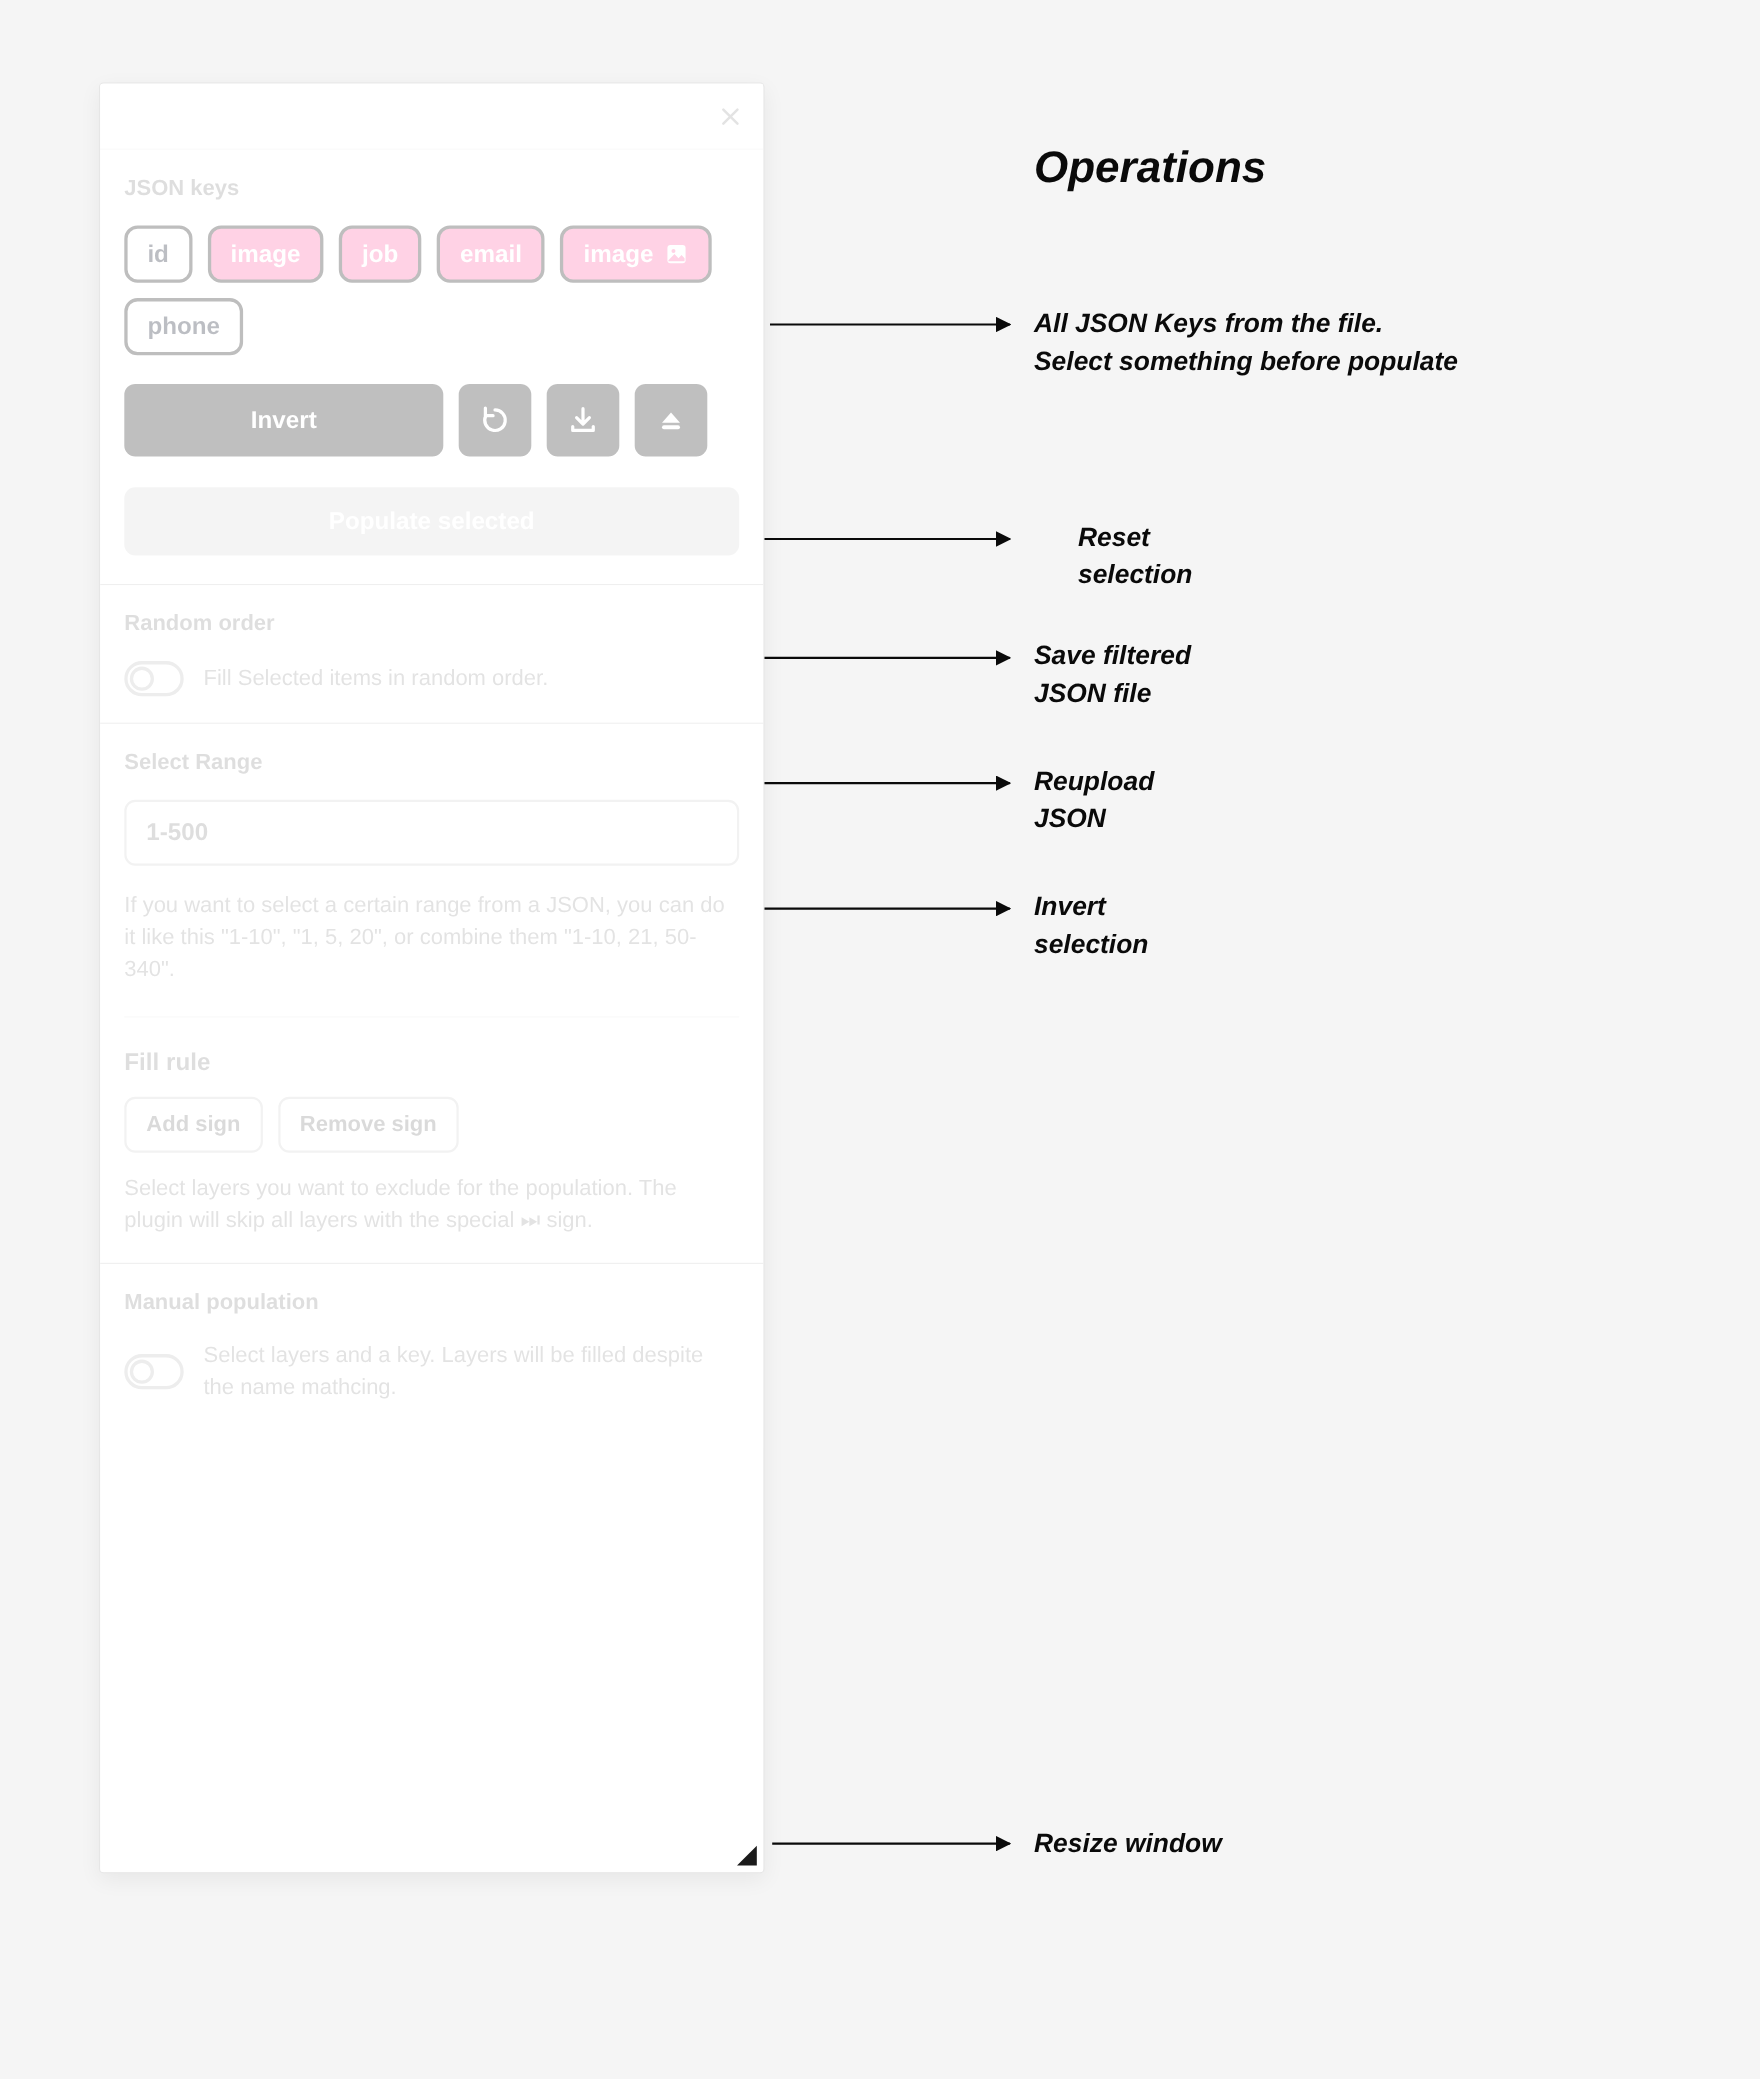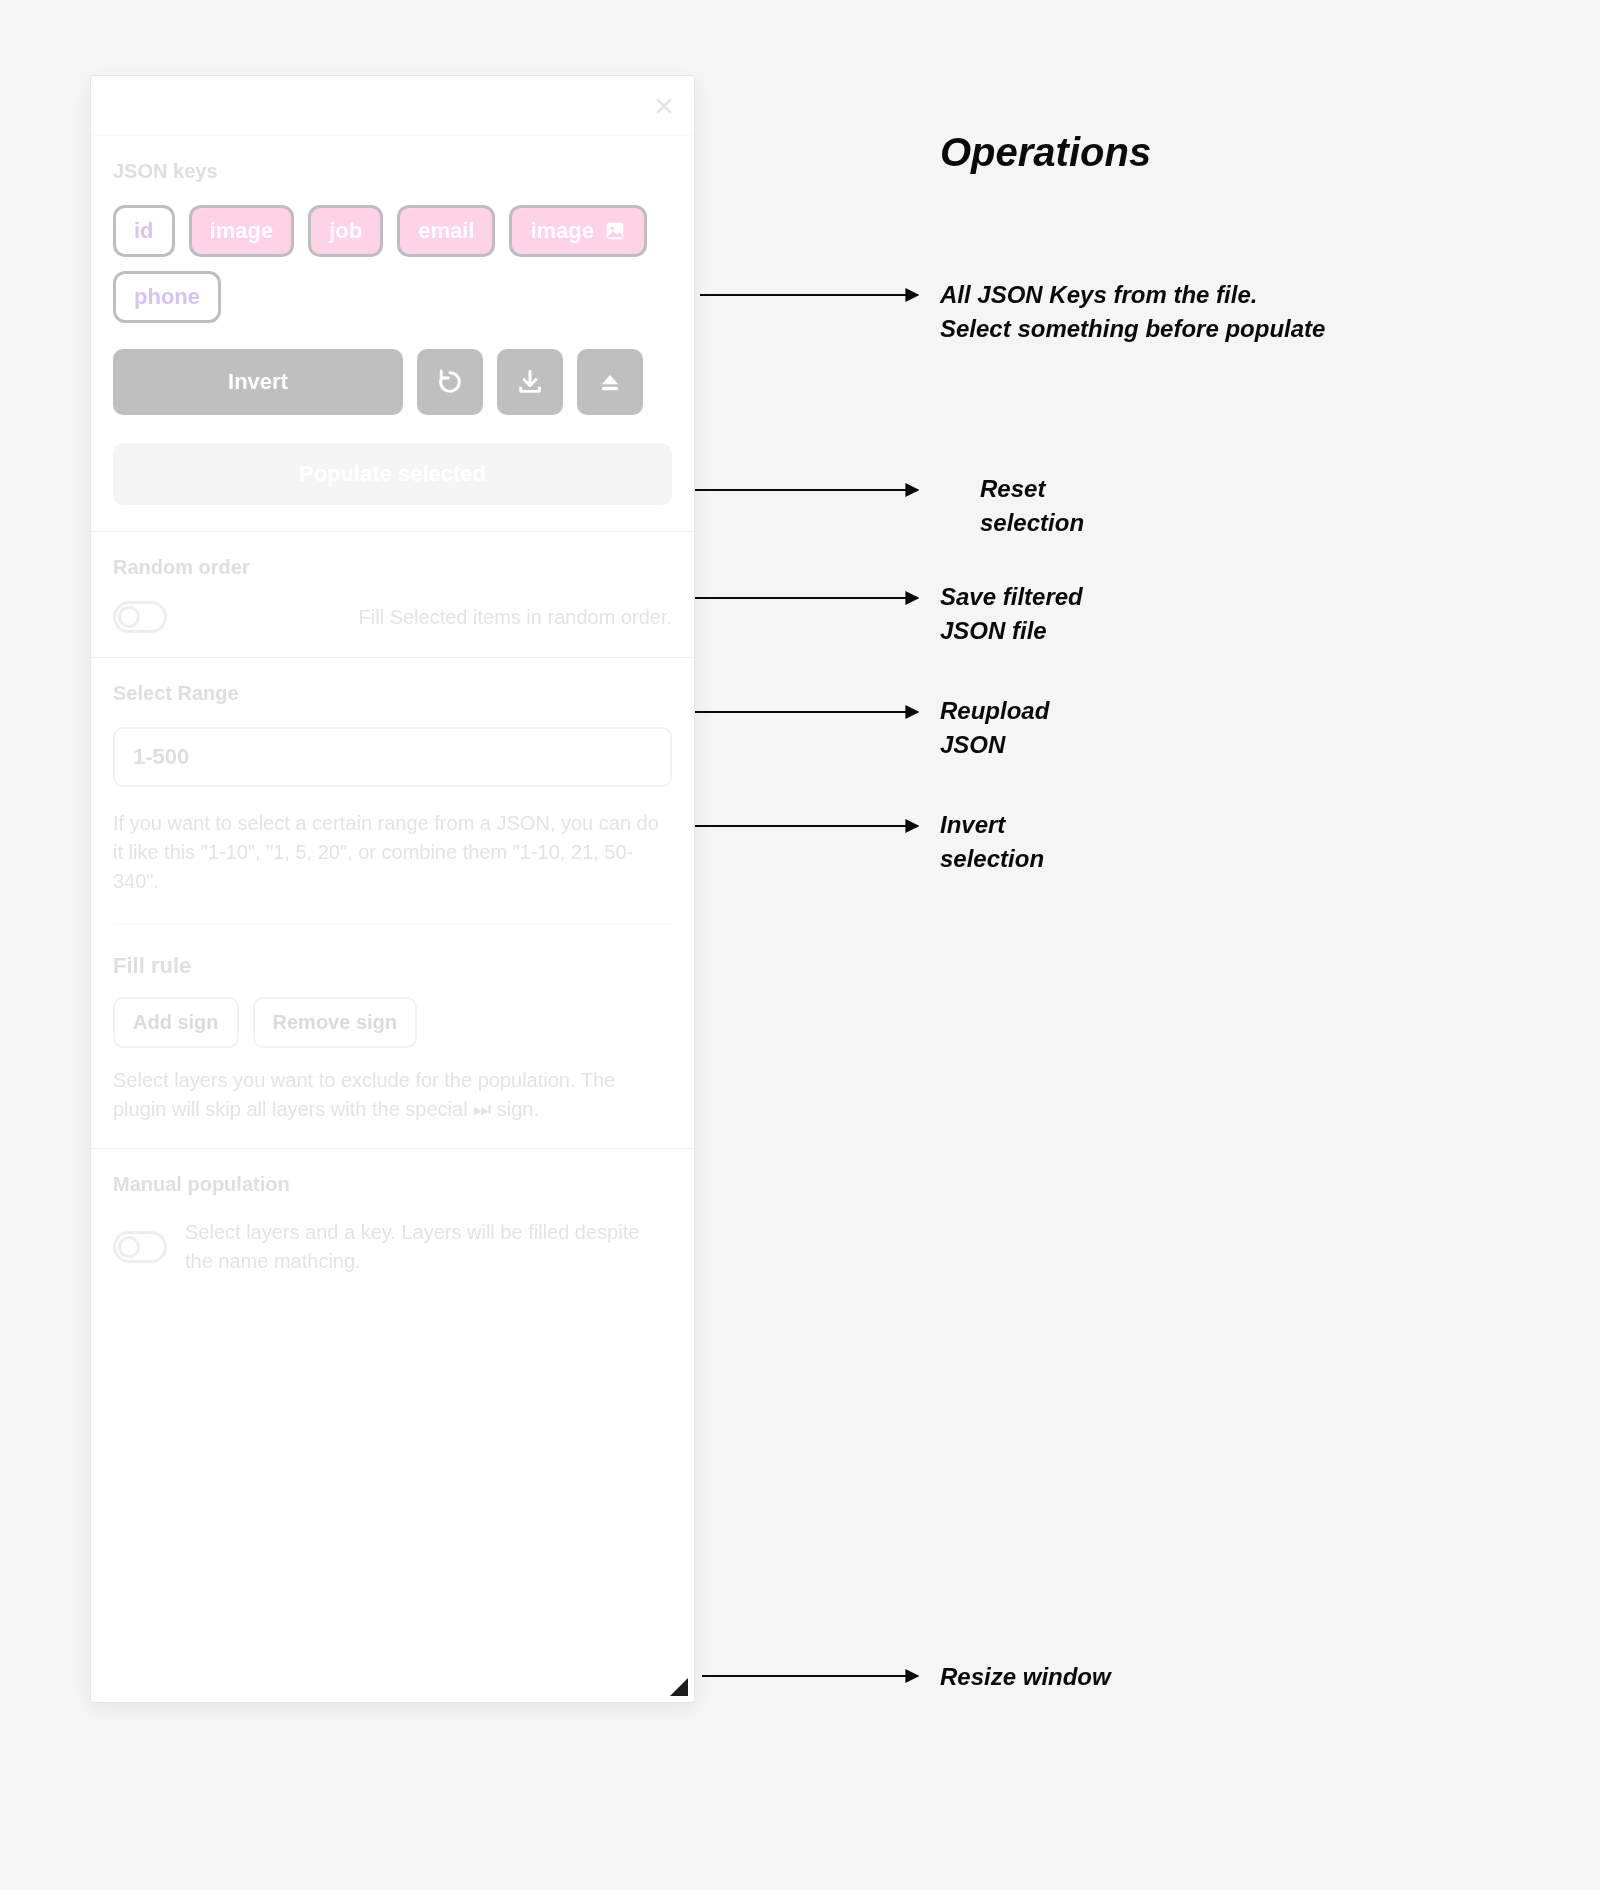--- a/index.html
+++ b/index.html
@@ -53,21 +53,21 @@
     font-size: 22px; font-weight: 800; color:#8a8a8a;
     margin-bottom: 18px;
   }
   .chips { display:flex; flex-wrap:wrap; gap:14px; margin-bottom: 26px; }
   .chip {
     display:inline-flex; align-items:center; gap:10px;
     padding: 10px 18px;
     border: 3px solid #161616;
     border-radius: 12px;
     font-size: 22px; font-weight: 700;
-    background:#ffffff; color:#6d28d9;
+    background:#ffffff; color:#0f172a;
     cursor:pointer;
   }
   .chip.sel {
     background:#ff5fa2; color:#ffffff; border-color:#161616;
   }
   .chip .img-icn { width:22px; height:22px; }
   .ops-row { display:flex; gap:14px; margin-bottom: 22px; }
   .btn-dark {
     background:#1b1b1b; color:#ffffff; border:none;
     border-radius: 10px;
@@ -78,21 +78,21 @@
   .btn-invert { flex: 0 0 290px; height:66px; }
   .btn-sq { width:66px; height:66px; }
   .btn-sq svg { width:28px; height:28px; }
   .btn-populate {
     width: 100%; height: 62px;
     background:#d8d8d8; color:#ffffff;
     border:none; border-radius:10px;
     font-size:22px; font-weight:700;
     cursor:pointer;
   }
-  .toggle-row { display:flex; align-items:center; gap:18px;justify-content:space-between; }
+  .toggle-row { display:flex; align-items:center; gap:18px; }
   .toggle {
     width:54px; height:32px; border:3px solid #bdbdbd; border-radius:20px;
     position:relative; background:#ffffff; flex:none;
   }
   .toggle::after {
     content:""; position:absolute; left:2px; top:2px;
     width:22px; height:22px; border-radius:50%;
     background:#ffffff; border:3px solid #bdbdbd; box-sizing:border-box;
   }
   .desc { font-size:20px; color:#9a9a9a; line-height:1.45; }

